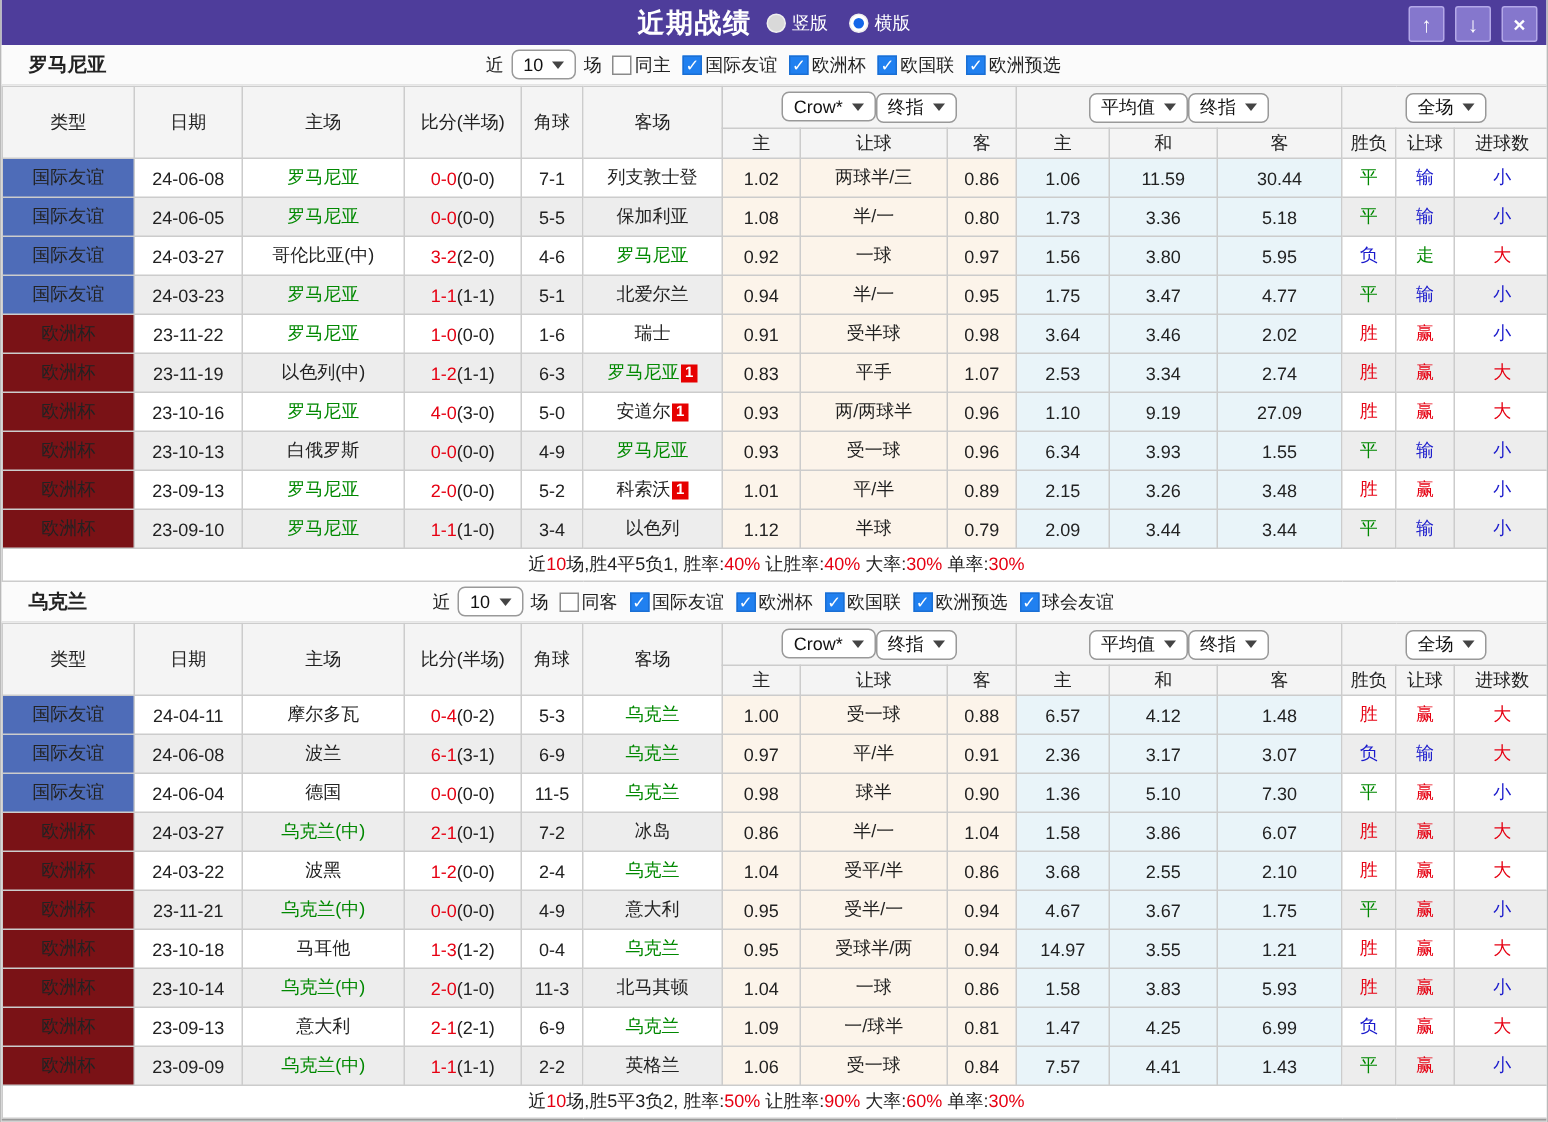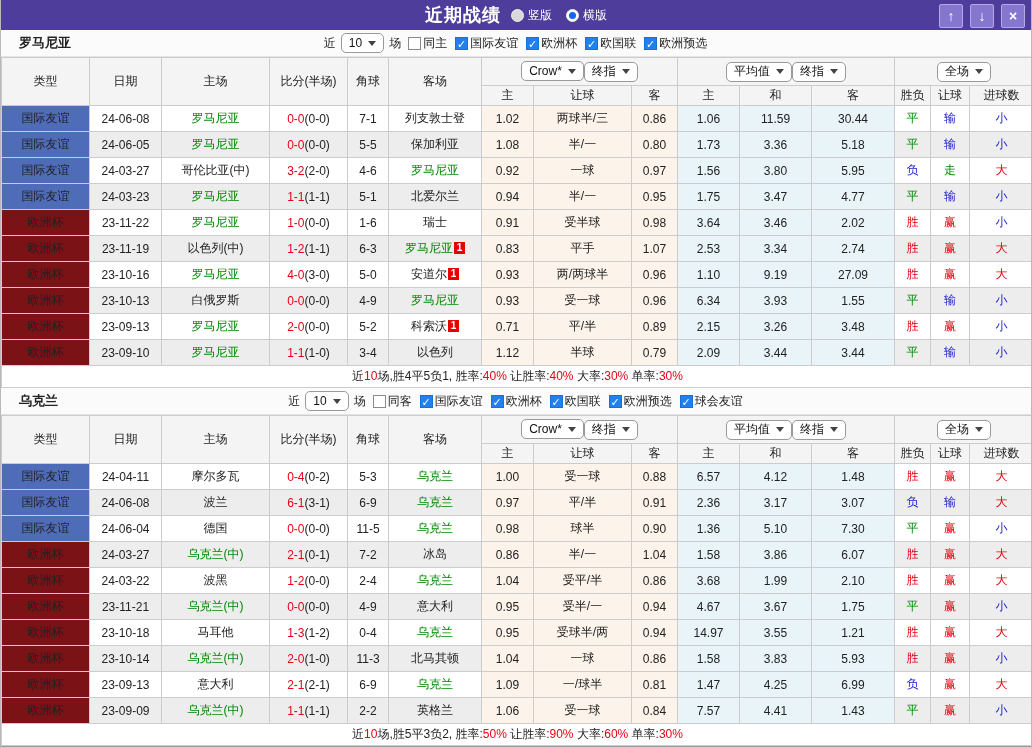--- a/index.html
+++ b/index.html
@@ -308,21 +308,21 @@
             <td class="plain" style="color: rgb(26, 26, 204);">输</td>
             <td class="plain" style="color: rgb(26, 26, 204);">小</td>
           </tr>
           <tr>
             <td class="type t-red">欧洲杯</td>
             <td class="plain">23-09-13</td>
             <td class="plain"><span class="focus-team">罗马尼亚</span></td>
             <td class="plain"><span class="score-ft">2-0</span><span>(0-0)</span></td>
             <td class="plain">5-2</td>
             <td class="plain"><span>科索沃</span><span class="badge">1</span></td>
-            <td class="c-crown">0.71</td>
+            <td class="c-crown">1.01</td>
             <td class="c-crown">平/半</td>
             <td class="c-crown">0.89</td>
             <td class="c-avg">2.15</td>
             <td class="c-avg">3.26</td>
             <td class="c-avg">3.48</td>
             <td class="plain" style="color: rgb(230, 0, 18);">胜</td>
             <td class="plain" style="color: rgb(230, 0, 18);">赢</td>
             <td class="plain" style="color: rgb(26, 26, 204);">小</td>
           </tr>
           <tr class="even">
@@ -512,21 +512,21 @@
             <td class="type t-red">欧洲杯</td>
             <td class="plain">24-03-22</td>
             <td class="plain"><span>波黑</span></td>
             <td class="plain"><span class="score-ft">1-2</span><span>(0-0)</span></td>
             <td class="plain">2-4</td>
             <td class="plain"><span class="focus-team">乌克兰</span></td>
             <td class="c-crown">1.04</td>
             <td class="c-crown">受平/半</td>
             <td class="c-crown">0.86</td>
             <td class="c-avg">3.68</td>
-            <td class="c-avg">1.99</td>
+            <td class="c-avg">2.55</td>
             <td class="c-avg">2.10</td>
             <td class="plain" style="color: rgb(230, 0, 18);">胜</td>
             <td class="plain" style="color: rgb(230, 0, 18);">赢</td>
             <td class="plain" style="color: rgb(230, 0, 18);">大</td>
           </tr>
           <tr class="even">
             <td class="type t-red">欧洲杯</td>
             <td class="plain">23-11-21</td>
             <td class="plain"><span class="focus-team">乌克兰(中)</span></td>
             <td class="plain"><span class="score-ft">0-0</span><span>(0-0)</span></td>

